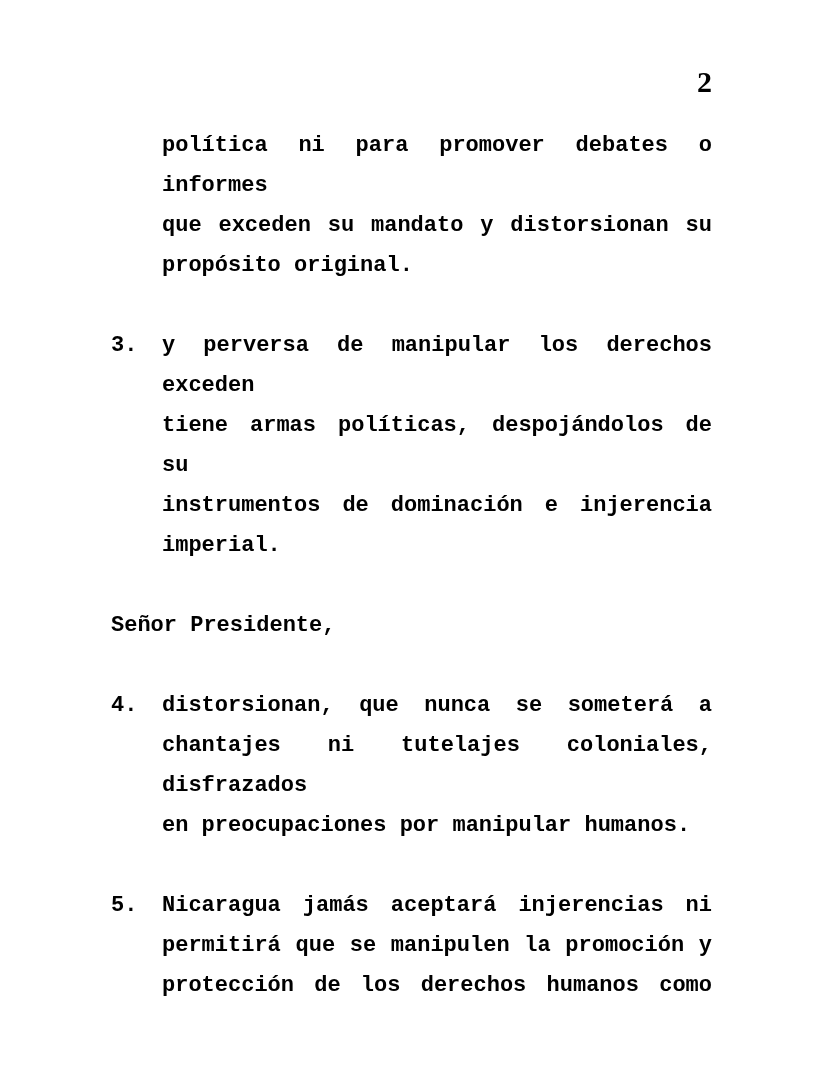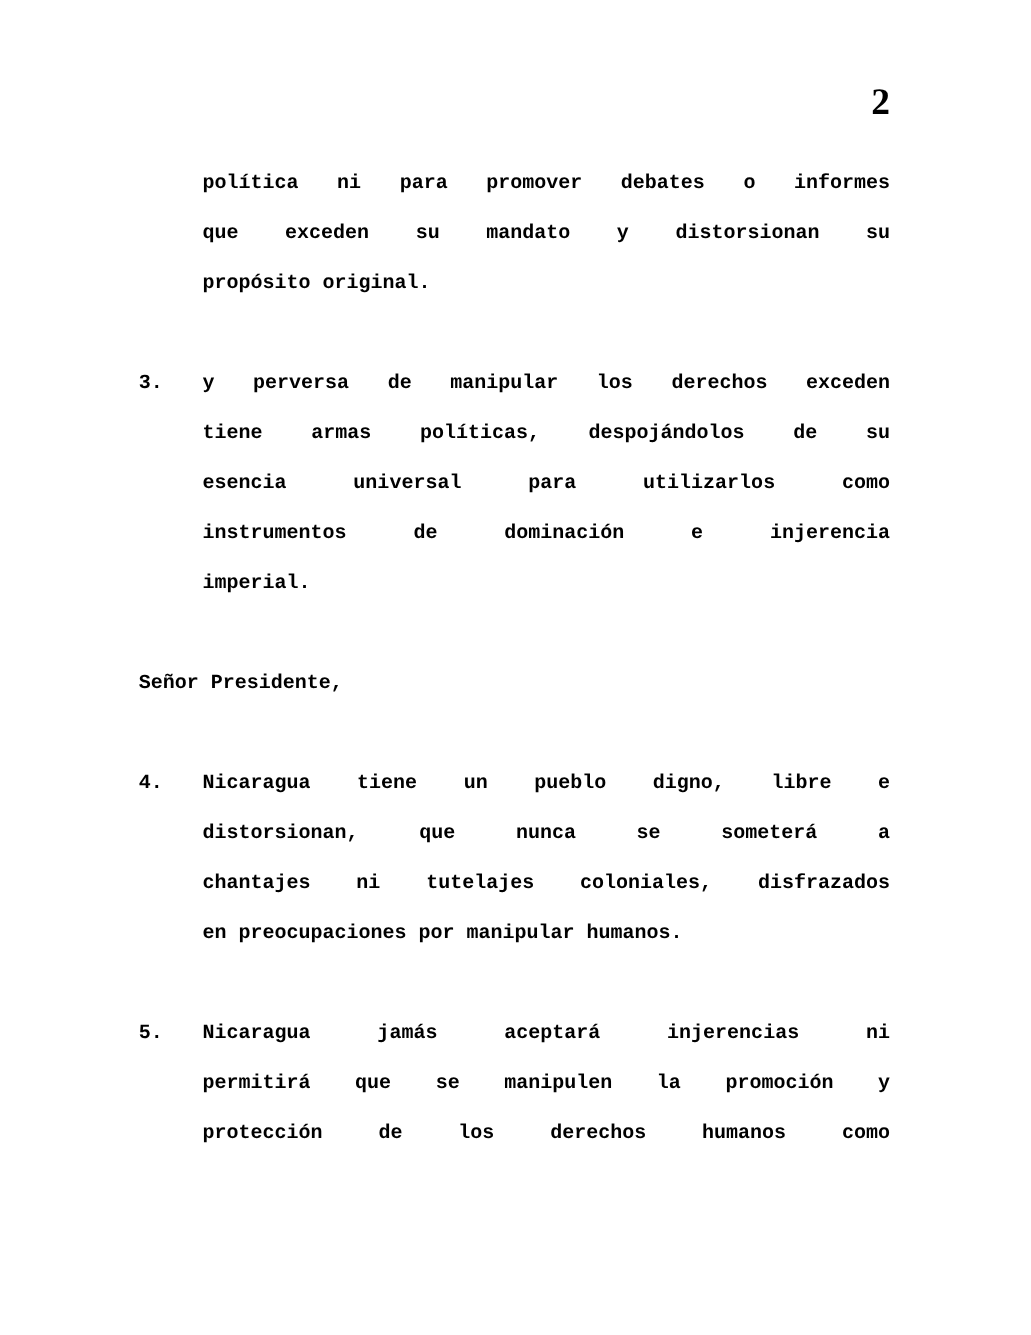--- a/index.html
+++ b/index.html
@@ -29,21 +29,21 @@
     font-size: 30px;
     line-height: 40px;
   }
   .content {
     position: absolute;
     top: 126px;
     left: 111px;
     width: 601px;
     font-family: "Liberation Mono", monospace;
     font-weight: 700;
-    font-size: 16px;
+    font-size: 22px;
     line-height: 40px;
     color: #000000;
   }
   .para {
     position: relative;
     margin: 0 0 40px 0;
   }
   .para.indent {
     padding-left: 51px;
   }
@@ -68,30 +68,28 @@
   <section class="content" id="paragraphs">
       <div class="para indent">
         <div class="line just">política ni para promover debates o informes</div>
         <div class="line just">que exceden su mandato y distorsionan su</div>
         <div class="line">propósito original.</div>
       </div>
       <div class="para indent">
         <span class="num">3.</span>
         <div class="line just">y perversa de manipular los derechos exceden</div>
         <div class="line just">tiene armas políticas, despojándolos de su</div>
-        <div class="line just">esencia universal para utilizarlos como</div>
         <div class="line just">instrumentos de dominación e injerencia</div>
         <div class="line">imperial.</div>
       </div>
       <div class="para">
         <div class="line">Señor Presidente,</div>
       </div>
       <div class="para indent">
         <span class="num">4.</span>
-        <div class="line just">Nicaragua tiene un pueblo digno, libre e</div>
         <div class="line just">distorsionan, que nunca se someterá a</div>
         <div class="line just">chantajes ni tutelajes coloniales, disfrazados</div>
         <div class="line">en preocupaciones por manipular humanos.</div>
       </div>
       <div class="para indent">
         <span class="num">5.</span>
         <div class="line just">Nicaragua jamás aceptará injerencias ni</div>
         <div class="line just">permitirá que se manipulen la promoción y</div>
         <div class="line just">protección de los derechos humanos como</div>
       </div>

